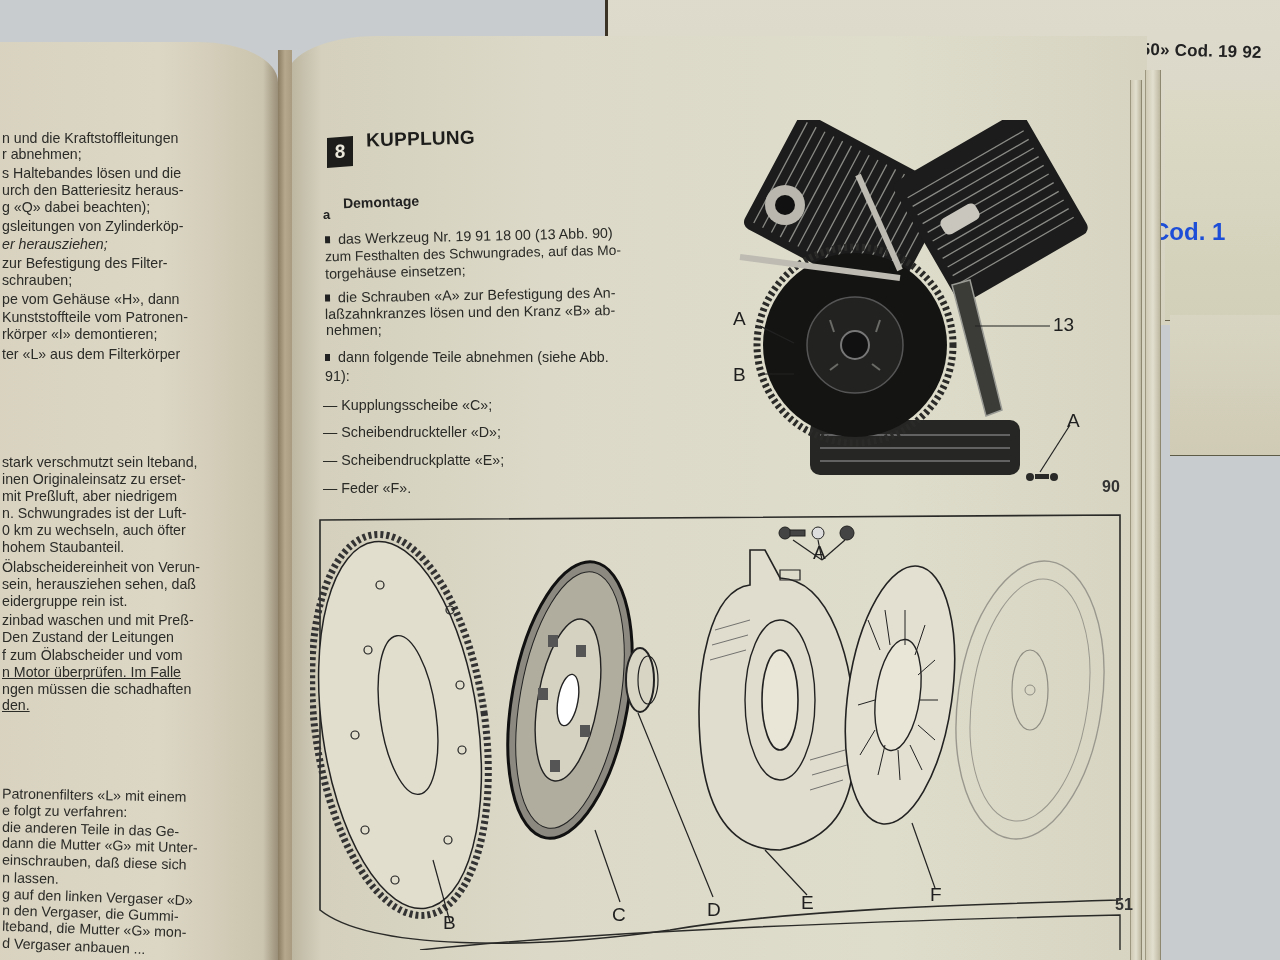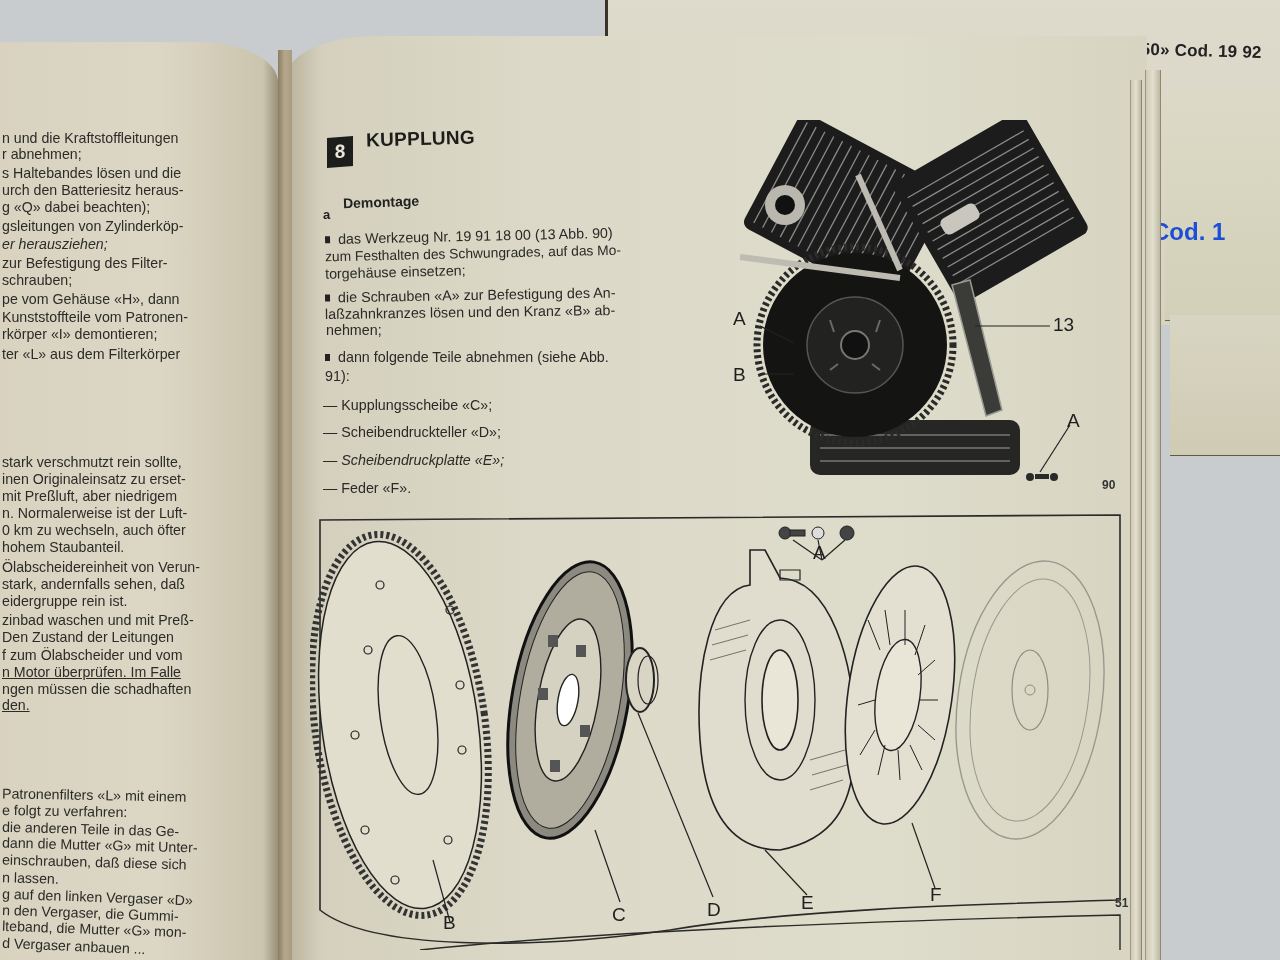--- a/index.html
+++ b/index.html
@@ -68,21 +68,21 @@
     .chapter-title {
       position: absolute; left: 366px; top: 128px; font-weight: bold; font-size: 19px; color: #1d1d1b;
       transform: rotate(-1.5deg); letter-spacing: 0.3px;
     }
     .section-letter { position: absolute; left: 323px; top: 207px; font-size: 13px; font-weight: bold; color: #222; }
     .section-title { position: absolute; left: 343px; top: 194px; font-size: 14px; font-weight: bold; color: #222; transform: rotate(-2deg); }
     .rt { position: absolute; font-size: 14.3px; color: #2a2a27; white-space: nowrap; }
     .bullet { display: inline-block; width: 5px; height: 7px; background: #222; margin-right: 8px; vertical-align: 1px; }
     
     .fig90 { position: absolute; left: 730px; top: 120px; width: 380px; height: 380px; }
-    .fig-num { position: absolute; font-size: 12px; font-weight: bold; color: #333; }
+    .fig-num { position: absolute; font-size: 16px; font-weight: bold; color: #333; }
     
     .fig91 { position: absolute; left: 310px; top: 510px; width: 820px; height: 440px; }
     .callout { position: absolute; font-size: 19px; color: #1f1f1f; }
   </style>
 </head>
 <body>
 
 <div class="sheet-back"></div>
 <div class="sheet-back-title">«Werkstatt Handbuch «V 35 - V 50» Cod. 19 92</div>
 <div class="sheet-mid"></div>
@@ -103,28 +103,28 @@
   <div class="lt" style="left:2px;top:200px;">g «Q» dabei beachten);</div>
   <div class="lt" style="left:2px;top:219px;">gsleitungen von Zylinderköp-</div>
   <div class="lt" style="left:2px;top:237px;font-style:italic;">er herausziehen;</div>
   <div class="lt" style="left:2px;top:256px;">zur Befestigung des Filter-</div>
   <div class="lt" style="left:2px;top:273px;">schrauben;</div>
   <div class="lt" style="left:2px;top:292px;">pe vom Gehäuse «H», dann</div>
   <div class="lt" style="left:2px;top:310px;">Kunststoffteile vom Patronen-</div>
   <div class="lt" style="left:2px;top:327px;">rkörper «I» demontieren;</div>
   <div class="lt" style="left:2px;top:347px;">ter «L» aus dem Filterkörper</div>
 
-  <div class="lt" style="left:2px;top:455px;">stark verschmutzt rein sollte,</div>
+  <div class="lt" style="left:2px;top:455px;">stark verschmutzt sein lteband,</div>
   <div class="lt" style="left:2px;top:472px;">inen Originaleinsatz zu erset-</div>
   <div class="lt" style="left:2px;top:489px;">mit Preßluft, aber niedrigem</div>
-  <div class="lt" style="left:2px;top:506px;">n. Normalerweise ist der Luft-</div>
+  <div class="lt" style="left:2px;top:506px;">n. Schwungrades ist der Luft-</div>
   <div class="lt" style="left:2px;top:523px;">0 km zu wechseln, auch öfter</div>
   <div class="lt" style="left:2px;top:540px;">hohem Staubanteil.</div>
   <div class="lt" style="left:2px;top:560px;">Ölabscheidereinheit von Verun-</div>
-  <div class="lt" style="left:2px;top:577px;">stark, andernfalls sehen, daß</div>
+  <div class="lt" style="left:2px;top:577px;">sein, herausziehen sehen, daß</div>
   <div class="lt" style="left:2px;top:594px;">eidergruppe rein ist.</div>
   <div class="lt" style="left:2px;top:613px;">zinbad waschen und mit Preß-</div>
   <div class="lt" style="left:2px;top:630px;">Den Zustand der Leitungen</div>
   <div class="lt" style="left:2px;top:648px;">f zum Ölabscheider und vom</div>
   <div class="lt" style="left:2px;top:665px;text-decoration:underline;">n Motor überprüfen. Im Falle</div>
   <div class="lt" style="left:2px;top:682px;">ngen müssen die schadhaften</div>
   <div class="lt" style="left:2px;top:698px;text-decoration:underline;">den.</div>
 
   <div class="lt" style="left:2px;top:788px;transform:rotate(1deg);">Patronenfilters «L» mit einem</div>
   <div class="lt" style="left:2px;top:804px;transform:rotate(1deg);">e folgt zu verfahren:</div>
@@ -151,21 +151,21 @@
 
 <div class="rt" style="left:325px;top:287px;transform:rotate(-1deg);"><span class="bullet"></span><span>die Schrauben «A» zur Befestigung des An-</span></div>
 <div class="rt" style="left:325px;top:304px;transform:rotate(-0.8deg);">laßzahnkranzes lösen und den Kranz «B» ab-</div>
 <div class="rt" style="left:326px;top:322px;">nehmen;</div>
 
 <div class="rt" style="left:325px;top:349px;"><span class="bullet"></span><span>dann folgende Teile abnehmen (siehe Abb.</span></div>
 <div class="rt" style="left:325px;top:368px;">91):</div>
 
 <div class="rt" style="left:323px;top:397px;">— Kupplungsscheibe «C»;</div>
 <div class="rt" style="left:323px;top:424px;">— Scheibendruckteller «D»;</div>
-<div class="rt" style="left:323px;top:452px;font-style:italic;">— Scheibendruckplatte «E»;</div>
+<div class="rt" style="left:323px;top:452px;">— Scheibendruckplatte «E»;</div>
 <div class="rt" style="left:323px;top:480px;">— Feder «F».</div>
 
 <div class="fig90">
   <svg width="380" height="380" viewBox="0 0 380 380">
 
     <g transform="translate(20,10) rotate(28 90 80)">
       <rect x="10" y="10" width="170" height="130" rx="8" fill="#1c1c1c"></rect>
       <g stroke="#8a8a86" stroke-width="1.3">
         <line x1="20" y1="18" x2="20" y2="132"></line>
           <line x1="30" y1="18" x2="30" y2="132"></line>

